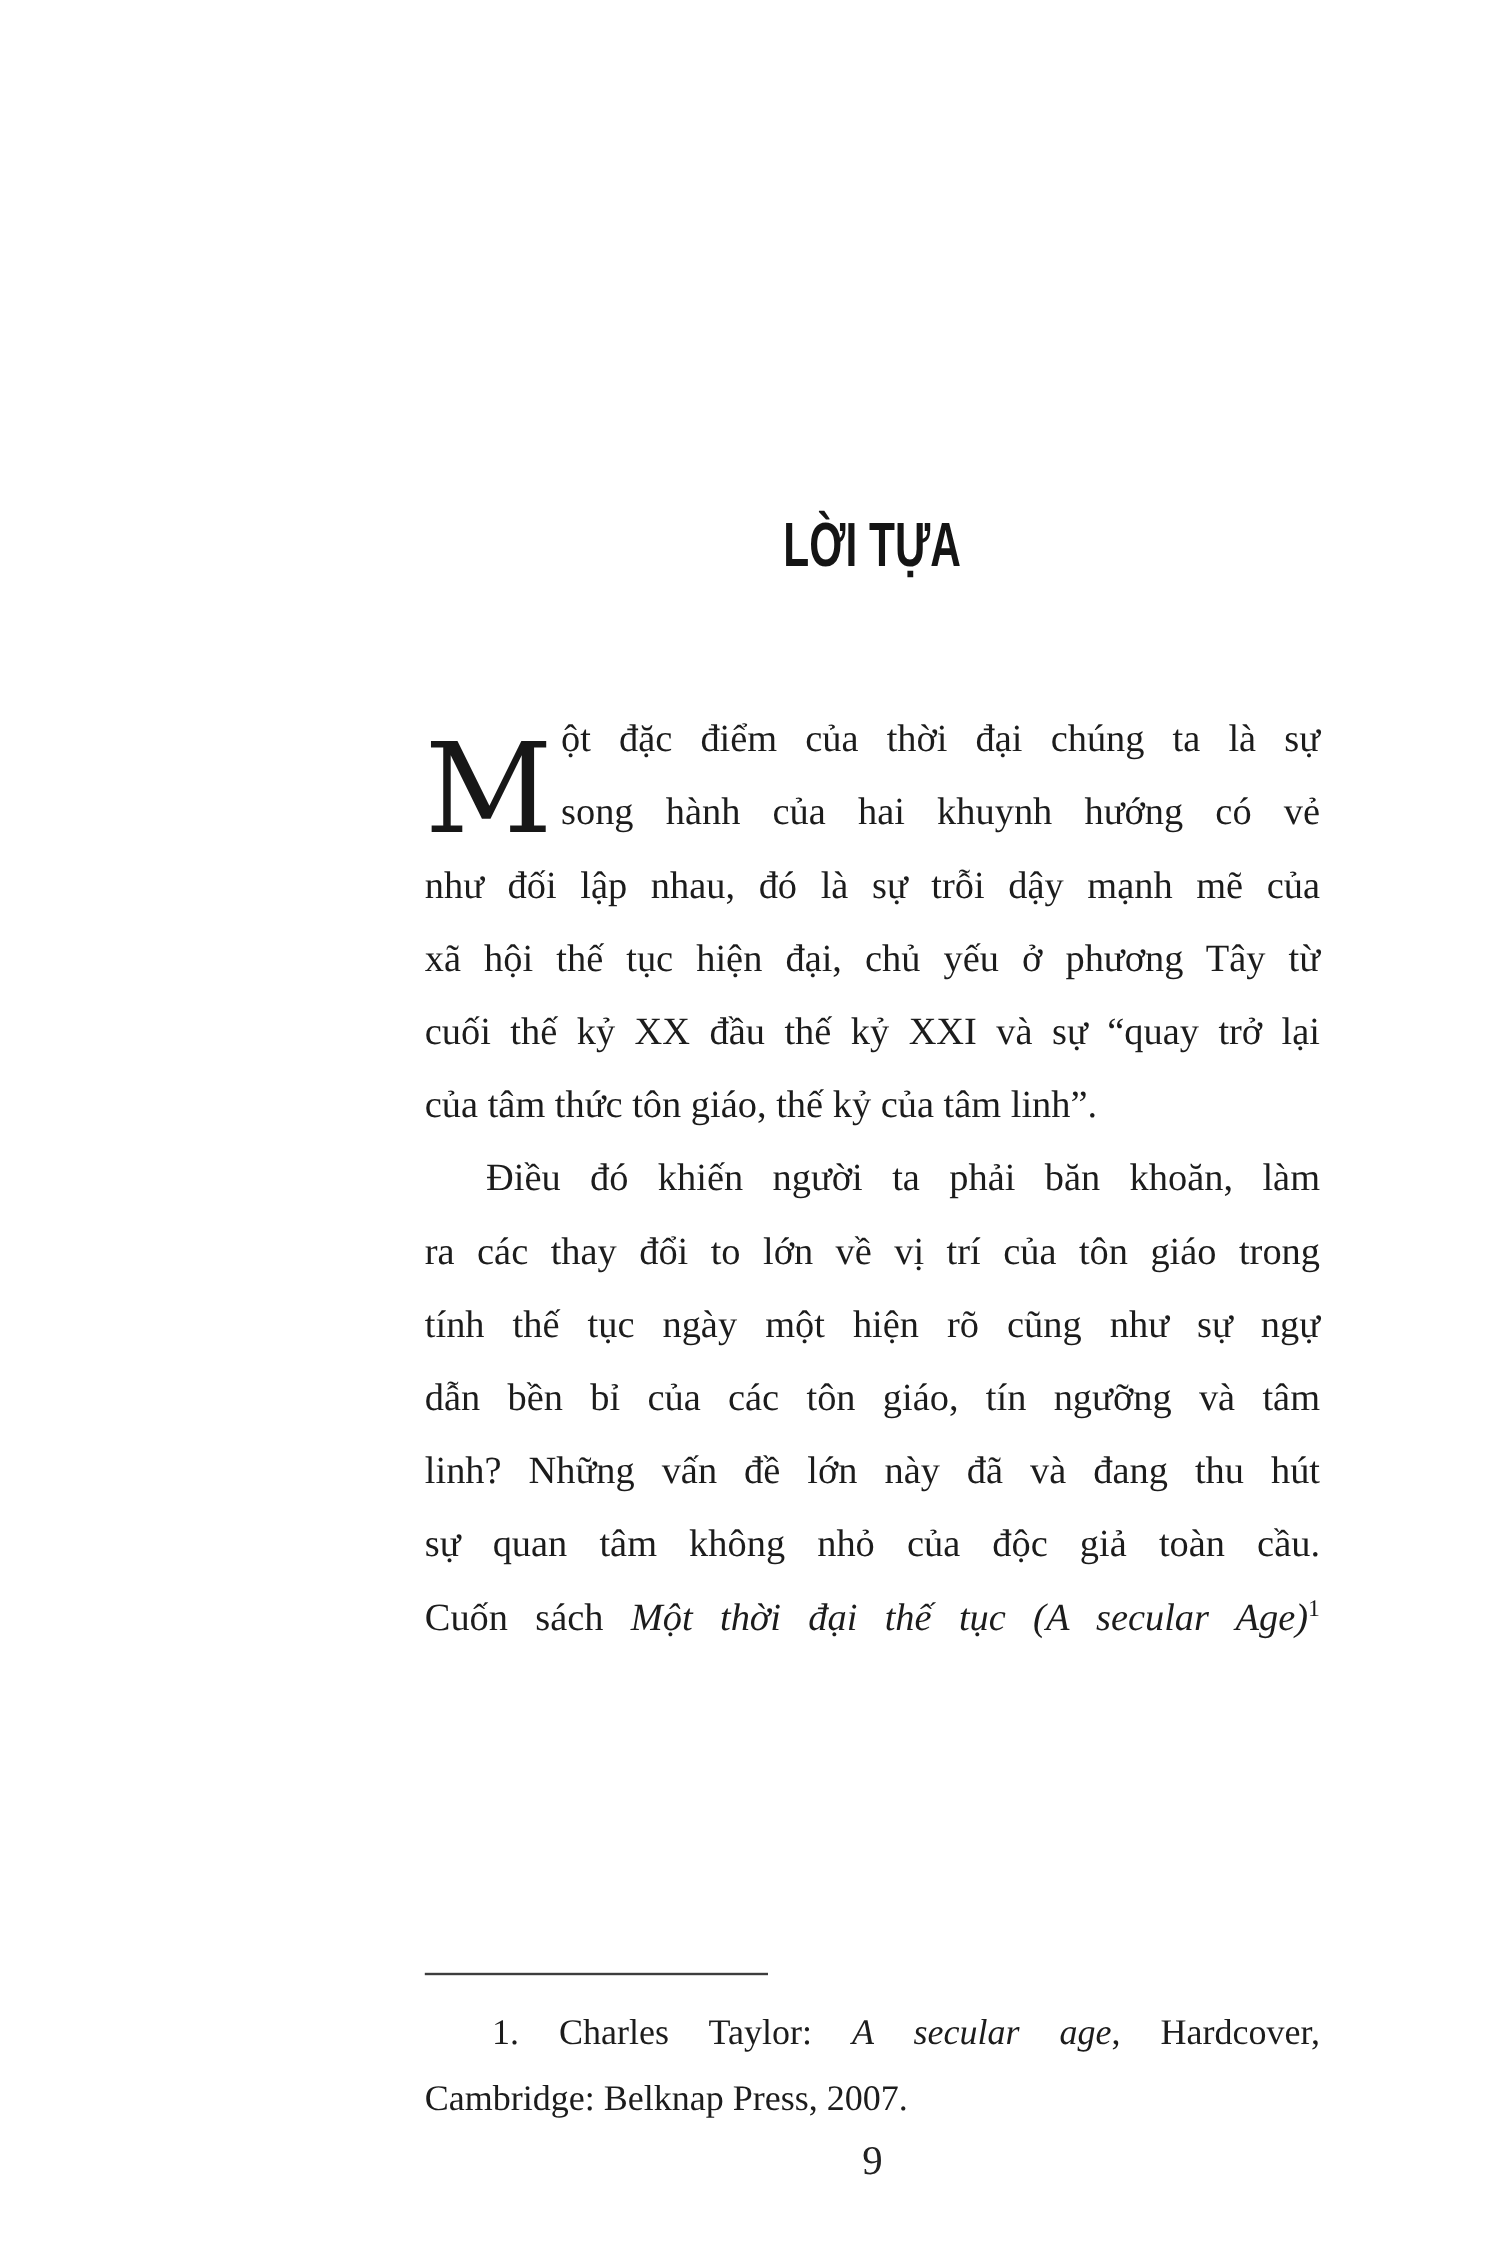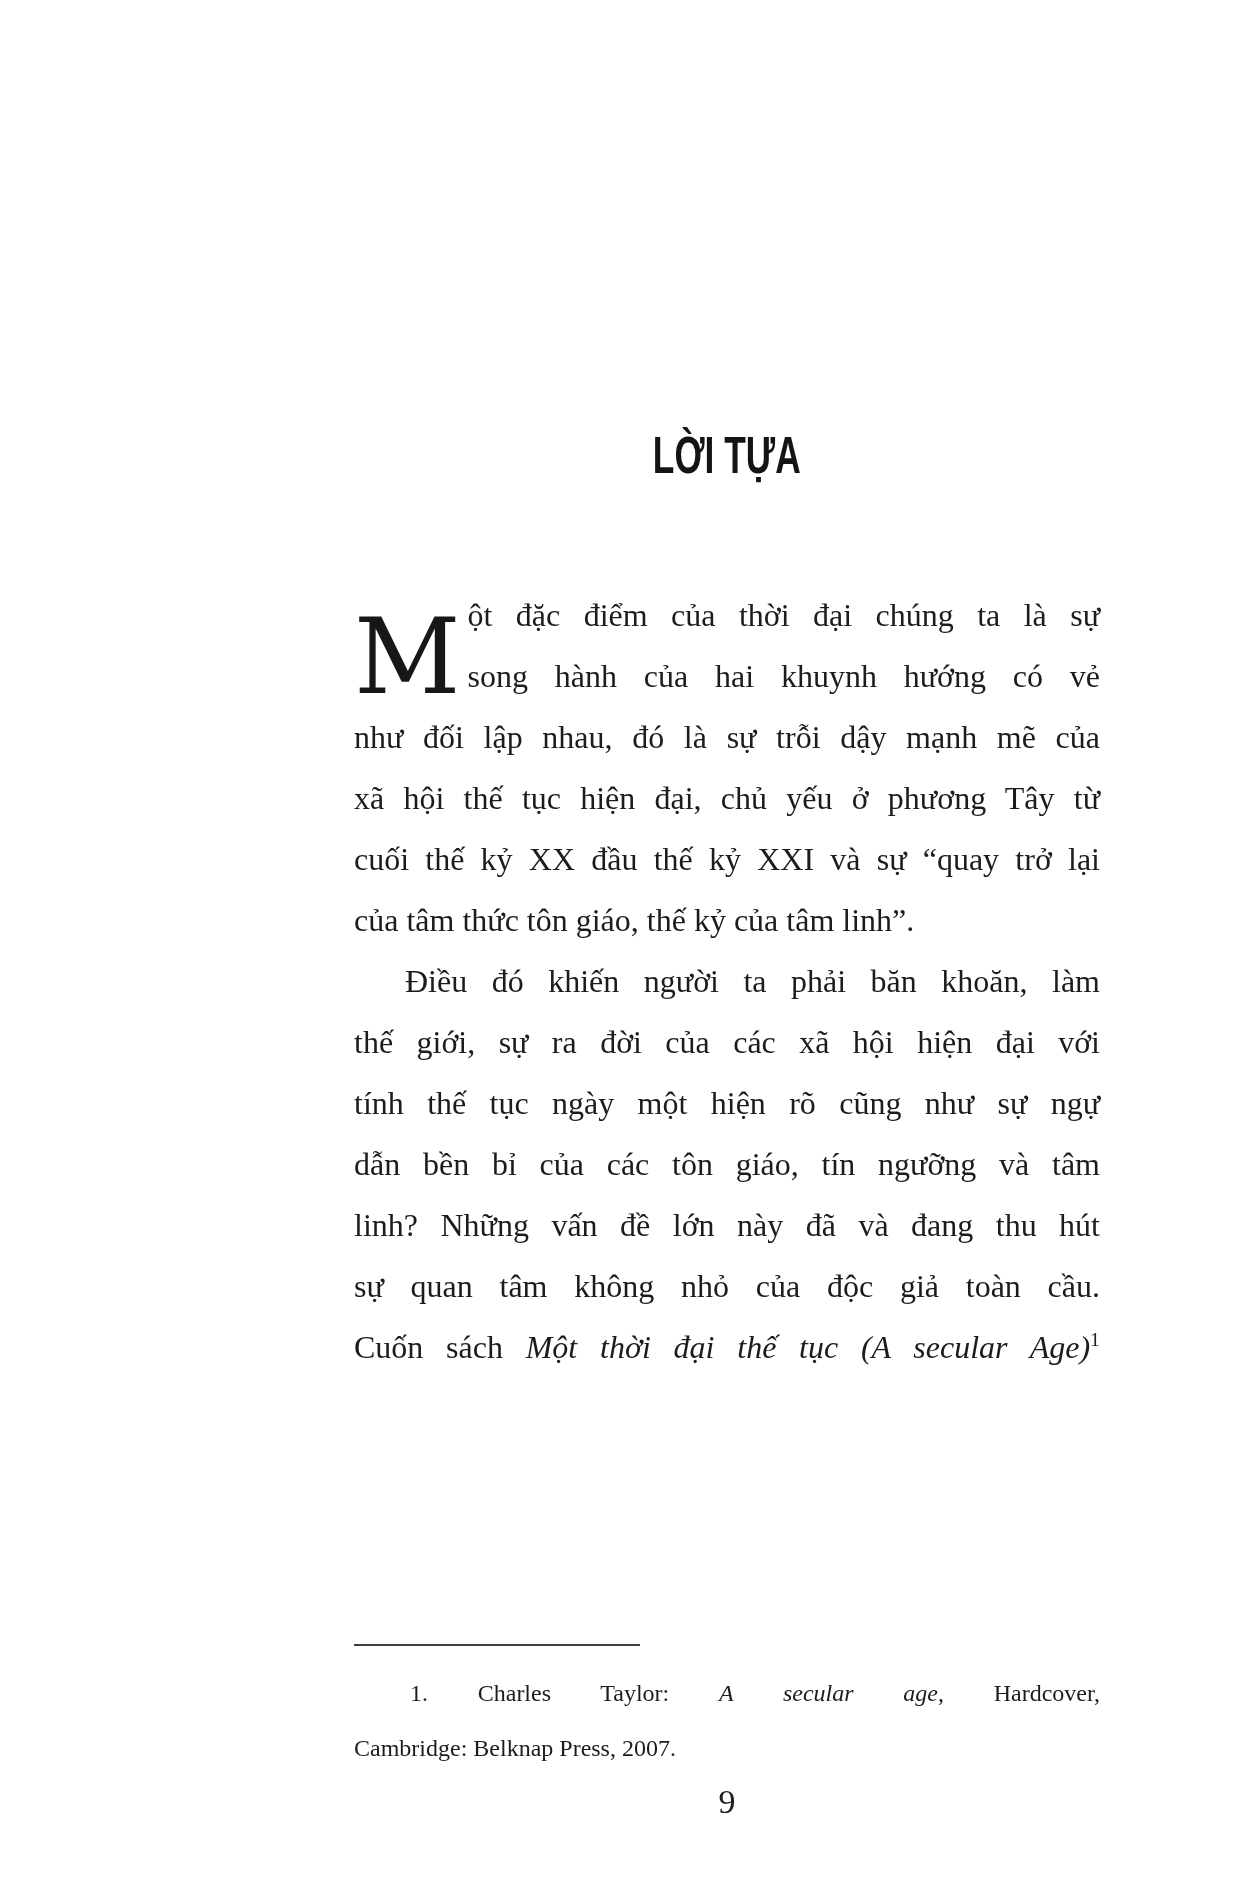--- a/index.html
+++ b/index.html
@@ -74,21 +74,21 @@
     left: 354px;
     width: 286px;
     height: 2px;
     background: #3d3d3d;
   }
   .footnote {
     position: absolute;
     top: 1666px;
     left: 354px;
     width: 746px;
-    font-size: 24px;
+    font-size: 30px;
     line-height: 55px;
   }
   .fn-line1 {
     text-align: justify;
     text-align-last: justify;
     text-indent: 56px;
   }
   .fn-line2 {
     text-align: left;
   }
@@ -119,21 +119,21 @@
       <div class="line">ột đặc điểm của thời đại chúng ta là sự</div>
       <div class="line">song hành của hai khuynh hướng có vẻ</div>
       <div class="line">như đối lập nhau, đó là sự trỗi dậy mạnh mẽ của</div>
       <div class="line">xã hội thế tục hiện đại, chủ yếu ở phương Tây từ</div>
       <div class="line">cuối thế kỷ XX đầu thế kỷ XXI và sự “quay trở lại</div>
       <div class="line end">của tâm thức tôn giáo, thế kỷ của tâm linh”.</div>
     </div>
 
     <div>
       <div class="line indent1">Điều đó khiến người ta phải băn khoăn, làm</div>
-      <div class="line">thế giới, sự ra đời của các xã hội hiện đại với</div>
+      <div class="line">ra các thay đổi to lớn về vị trí của tôn giáo trong</div>
       <div class="line">tính thế tục ngày một hiện rõ cũng như sự ngự</div>
       <div class="line">dẫn bền bỉ của các tôn giáo, tín ngưỡng và tâm</div>
       <div class="line">linh? Những vấn đề lớn này đã và đang thu hút</div>
       <div class="line">sự quan tâm không nhỏ của độc giả toàn cầu.</div>
       <div class="line"><span>Cuốn sách </span><span class="ital">Một thời đại thế tục (A secular Age)</span><span class="supref">1</span></div>
     </div>
 
   </div>
 
   <div class="fn-rule"></div>

